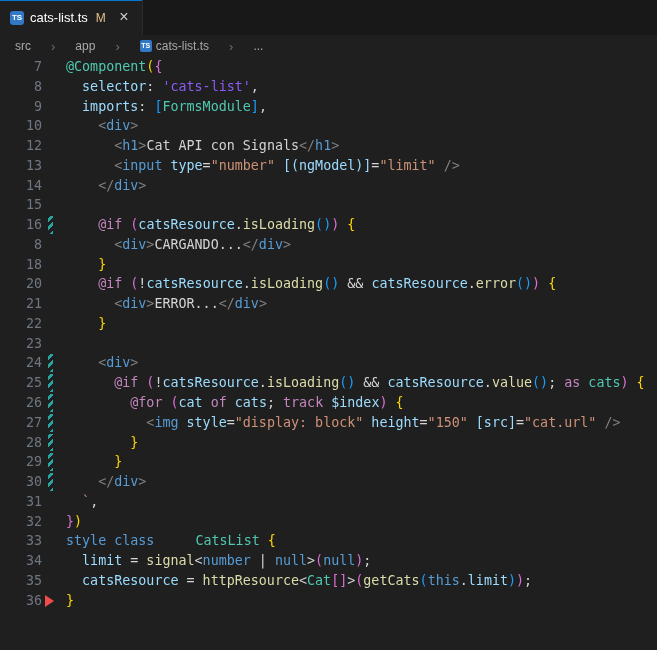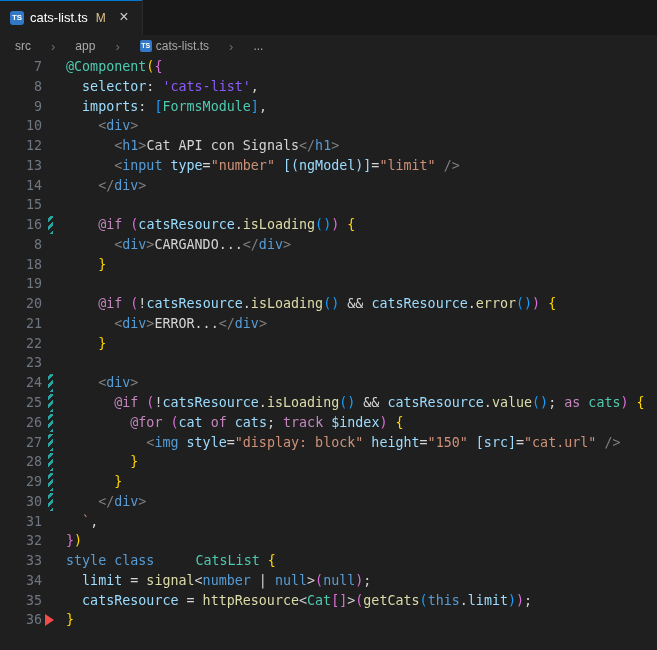--- a/index.html
+++ b/index.html
@@ -175,25 +175,20 @@
         <span class="ln">8</span>
         <span class="gm"></span>
         <span class="code"><span style="color: rgb(212, 212, 212);">      </span><span style="color: rgb(128, 128, 128);">&lt;</span><span style="color: rgb(86, 156, 214);">div</span><span style="color: rgb(128, 128, 128);">&gt;</span><span style="color: rgb(212, 212, 212);">CARGANDO...</span><span style="color: rgb(128, 128, 128);">&lt;/</span><span style="color: rgb(86, 156, 214);">div</span><span style="color: rgb(128, 128, 128);">&gt;</span></span>
       </div>
       <div class="line">
         <span class="ln">18</span>
         <span class="gm"></span>
         <span class="code"><span style="color: rgb(212, 212, 212);">    </span><span style="color: rgb(255, 215, 0);">}</span></span>
       </div>
       <div class="line">
-        <span class="ln">19</span>
-        <span class="gm"></span>
-        <span class="code"></span>
-      </div>
-      <div class="line">
         <span class="ln">20</span>
         <span class="gm"></span>
         <span class="code"><span style="color: rgb(212, 212, 212);">    </span><span style="color: rgb(197, 134, 192);">@if</span><span style="color: rgb(212, 212, 212);"> </span><span style="color: rgb(218, 112, 214);">(</span><span style="color: rgb(212, 212, 212);">!</span><span style="color: rgb(156, 220, 254);">catsResource</span><span style="color: rgb(212, 212, 212);">.</span><span style="color: rgb(220, 220, 170);">isLoading</span><span style="color: rgb(23, 159, 255);">()</span><span style="color: rgb(212, 212, 212);"> &amp;&amp; </span><span style="color: rgb(156, 220, 254);">catsResource</span><span style="color: rgb(212, 212, 212);">.</span><span style="color: rgb(220, 220, 170);">error</span><span style="color: rgb(23, 159, 255);">()</span><span style="color: rgb(218, 112, 214);">)</span><span style="color: rgb(212, 212, 212);"> </span><span style="color: rgb(255, 215, 0);">{</span></span>
       </div>
       <div class="line">
         <span class="ln">21</span>
         <span class="gm"></span>
         <span class="code"><span style="color: rgb(212, 212, 212);">      </span><span style="color: rgb(128, 128, 128);">&lt;</span><span style="color: rgb(86, 156, 214);">div</span><span style="color: rgb(128, 128, 128);">&gt;</span><span style="color: rgb(212, 212, 212);">ERROR...</span><span style="color: rgb(128, 128, 128);">&lt;/</span><span style="color: rgb(86, 156, 214);">div</span><span style="color: rgb(128, 128, 128);">&gt;</span></span>
       </div>
       <div class="line">

